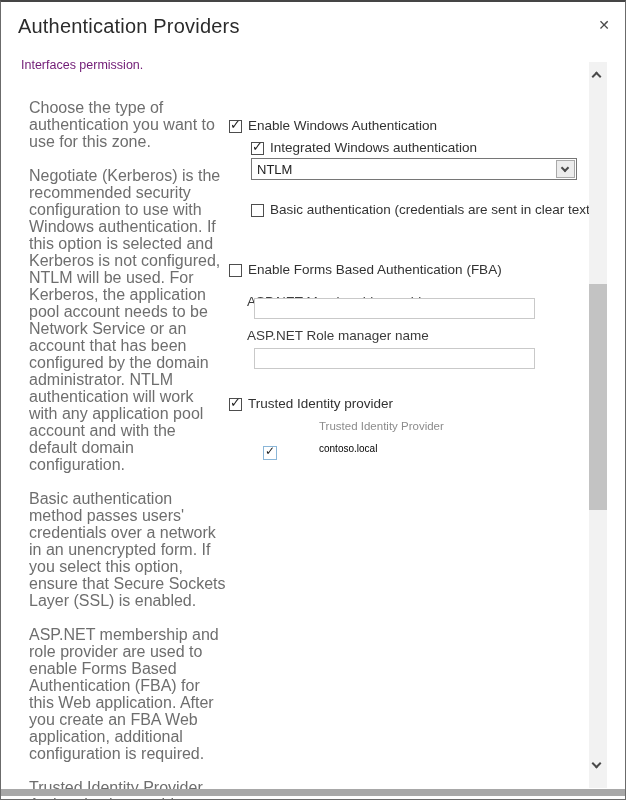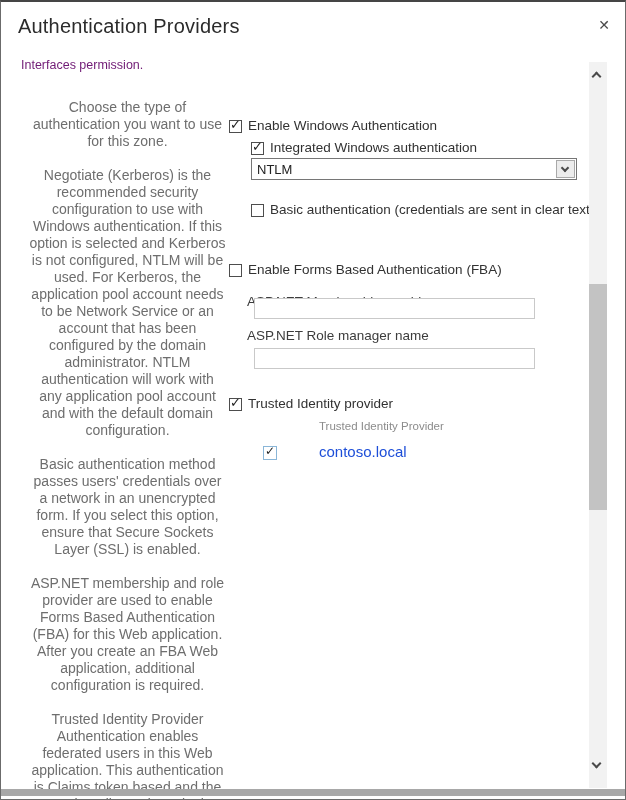--- a/index.html
+++ b/index.html
@@ -19,21 +19,21 @@
   }
   .intro {
     position:absolute; left:20px; top:56px; font-size:12.5px; color:#701a75;
   }
   
   .left-col { position:absolute; left:28px; top:97px; width:197px; }
   .left-col h2 {
     font-size:13.5px; font-weight:400; color:#3c3c3c; margin:0 0 17px 0;
   }
   .left-col p {
-    font-size:14px; line-height:17px; color:#6e6e6e; margin:0 0 17px 0;text-align:center;
+    font-size:16px; line-height:17px; color:#6e6e6e; margin:0 0 17px 0;
   }
   .clipped-row {
     position:absolute; left:35px; top:777px; width:250px; height:11px;
     overflow:hidden; font-size:13px; line-height:17px; z-index:1;
   }
   .clipped-row .frag { color:#6e6e6e; }
   .clipped-row .frag.link { color:#3d7cc0; text-decoration:underline; cursor:pointer; }
   
   .cb {
     position:absolute; width:13px; height:13px; background:#fff;
@@ -59,21 +59,21 @@
   }
   .select-box .sel-arrow {
     position:absolute; right:1px; top:1px; bottom:1px; width:19px;
     background:#ececec; border:1px solid #a9a9a9;
   }
   .chev { display:block; width:7px; height:7px; border-left:2px solid #4a4a4a; border-top:2px solid #4a4a4a; }
   .chev.up { transform:rotate(45deg); }
   .chev.down { transform:rotate(225deg); }
   .sel-arrow .chev { position:absolute; left:5px; top:4px; width:6px; height:6px; }
   .col-header { position:absolute; left:318px; top:418px; font-size:11.5px; color:#8c8c8c; }
-  .provider-name { position:absolute; left:318px; top:441px; font-size:15px; color:#1d4ed8; }
+  .provider-name { position:absolute; left:318px; top:441px; font-size:10px; color:#000000; }
   
   .scrollbar {
     position:absolute; left:588px; top:60px; width:18px; height:726px; background:#f2f2f2;
   }
   .sb-btn { position:absolute; left:0; width:18px; height:18px; cursor:pointer; }
   .sb-btn .chev { position:absolute; left:4px; }
   .sb-btn.up { top:5px; } .sb-btn.up .chev { top:6px; }
   .sb-btn.down { bottom:12px; } .sb-btn.down .chev { top:2px; }
   .sb-thumb { position:absolute; left:0; top:222px; width:18px; height:226px; background:#c3c3c3; cursor:pointer; }
   .bottom-bar { position:absolute; left:0; right:0; bottom:3px; height:7px; background:#a8a8a8; z-index:2; }

